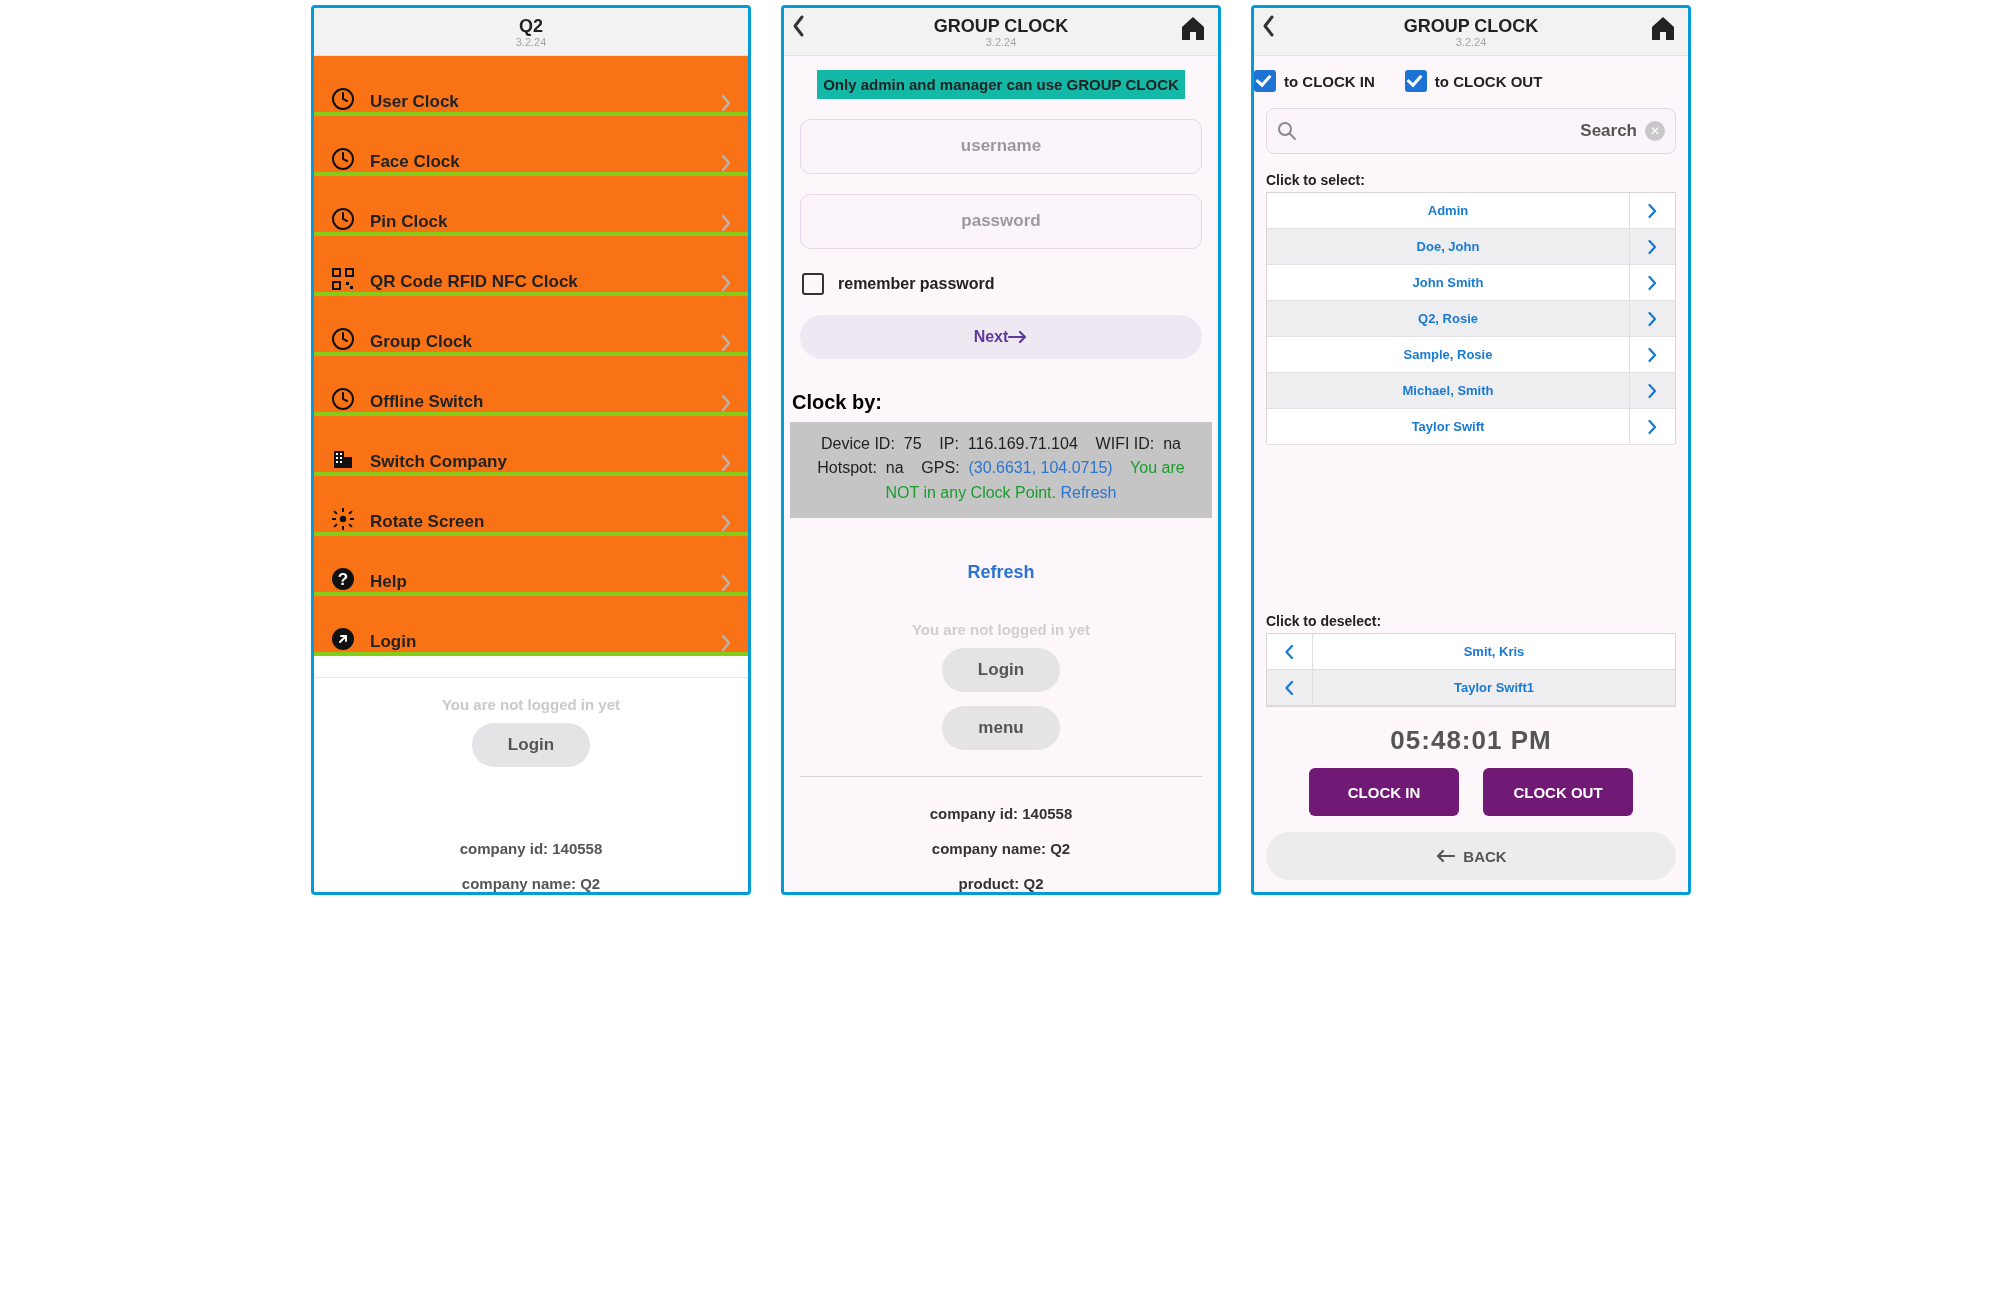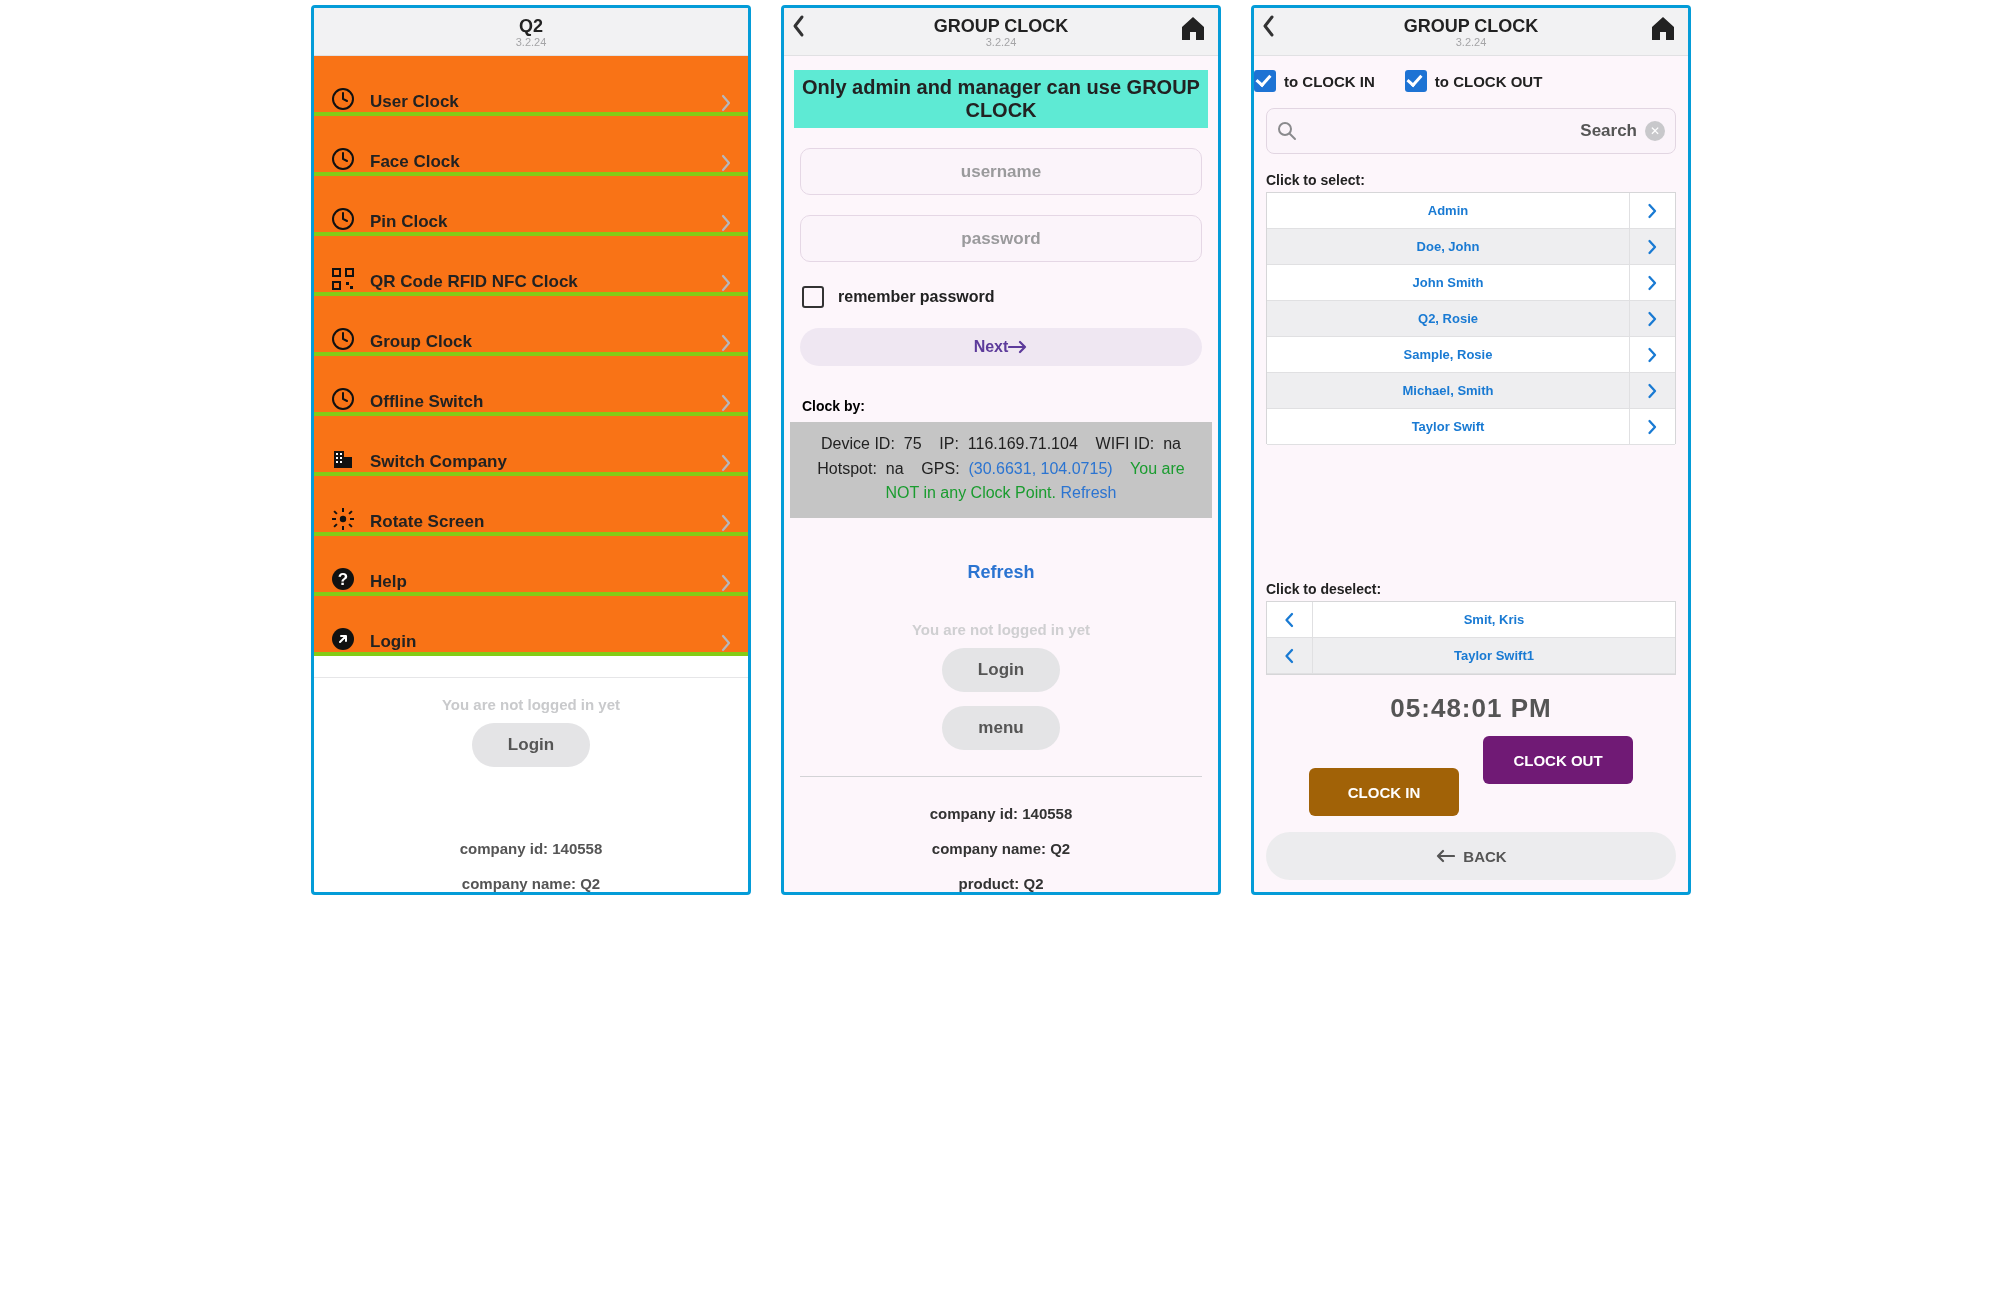--- a/index.html
+++ b/index.html
@@ -45,27 +45,27 @@
   .menu-item .mi-label { font-weight:800; font-size:17px; color:#222; flex:1;}
   .menu-item .mi-chev { color:#b7b7bb; }
   .footer-common { text-align:center; font-size:15px; color:#555; font-weight:700;}
   .not-logged { color:#c9cacc; font-weight:800; font-size:15px; margin-bottom:10px;}
   .pill-btn { display:inline-flex; align-items:center; justify-content:center; background:#e4e4e6; border-radius:999px; height:44px; padding:0 36px; font-weight:800; font-size:17px; color:#555;}
   .p1-footer { margin-top: auto; padding: 18px 10px 4px; text-align:center; border-top:1px solid #e6e6e8; }
   .p1-info { margin-top: auto; text-align:center; padding-top:30px;}
   .p1-info div { margin-top:18px; }
 
   
-  .p2-banner { margin:14px 10px 10px; background:#5eead4; padding:6px 6px; font-weight:800; font-size:20px; color:#222; text-align:center; display:inline-block;}
+  .p2-banner { margin:14px 10px 10px; background:#14b8a6; padding:6px 6px; font-weight:800; font-size:15px; color:#222; text-align:center; display:inline-block;}
   .p2-banner-wrap { text-align:center; }
   .tf { margin:10px 16px; height:60px; border:1px solid #e5d7e5; border-radius:10px; background:#fbf4fa; display:flex; align-items:center; justify-content:center; font-weight:800; font-size:17px; color:#9a9a9c;}
   .remember { display:flex; align-items:center; gap:14px; margin:14px 18px; font-weight:700; font-size:16px; color:#222;}
   .cb { width:22px; height:22px; border:2.5px solid #333; border-radius:3px; }
   .next-btn { margin:6px 16px 10px; height:48px; border-radius:999px; background:#efe7f2; display:flex; align-items:center; justify-content:center; gap:0; font-weight:800; color:#5d3b9b; font-size:16px;}
-  .clockby-lbl { margin:22px 18px 8px; font-weight:700; font-size:14px;}
+  .clockby-lbl { margin:22px 8px 8px; font-weight:700; font-size:20px;}
   .device-box { margin:0 6px; background:#c5c5c5; padding:10px 10px 12px; font-size:16px; line-height:1.55; color:#222; text-align:center;}
   .device-box .gps { color:#2b74d1; }
   .device-box .warn { color:#1a9c2f; }
   .device-box .refresh-link { color:#2b74d1; }
   .refresh-big { text-align:center; color:#2b74d1; font-weight:700; font-size:18px; margin:44px 0 10px;}
   .not-logged-mid { text-align:center; color:#cfcfd1; font-weight:800; font-size:15px; margin:28px 0 8px;}
   .btn-col { display:flex; flex-direction:column; align-items:center; gap:14px; margin-top:2px;}
   .hr { height:1px; background:#d3d3d6; margin:26px 16px 10px;}
   .p2-info { text-align:center; font-weight:700; font-size:15px; color:#333; }
   .p2-info div { margin-top:18px; }
@@ -81,21 +81,21 @@
   .sec-label { margin:8px 12px 4px; font-weight:700; font-size:14px; color:#222;}
   .sel-list { margin:0 12px; border:1px solid #d6d6d8;}
   .sel-row { display:flex; align-items:center; height:36px; border-bottom:1px solid #e0e0e2; background:#fff;}
   .sel-row.alt { background:#eeeef0; }
   .sel-row .name-cell { flex:1; text-align:center; font-weight:800; font-size:13px; color:#197ad3;}
   .sel-row .arrow-cell { width:46px; display:flex; align-items:center; justify-content:center; border-left:1px solid #e0e0e2; height:100%; color:#197ad3;}
   .desel-row .arrow-cell { border-left:none; border-right:1px solid #e0e0e2;}
   .big-time { text-align:center; font-weight:800; font-size:26px; color:#555; letter-spacing:1px; margin:18px 0 12px;}
   .action-row { display:flex; justify-content:center; gap:24px; margin-bottom:16px;}
   .act-btn { width:150px; height:48px; border-radius:6px; display:flex; align-items:center; justify-content:center; font-weight:800; font-size:15px; color:#fff;}
-  .act-green { background:#a16207;margin-top:32px;}
+  .act-green { background:#701a75;}
   .act-red { background:#701a75;}
   .back-bar { margin:0 12px 12px; height:48px; border-radius:999px; background:#ececee; display:flex; align-items:center; justify-content:center; gap:8px; font-weight:800; color:#555; font-size:15px;}
   svg { display:block; }
 </style>
 </head>
 <body>
 
 <div class="phone">
   <div class="header">
     <div class="title">Q2</div>

